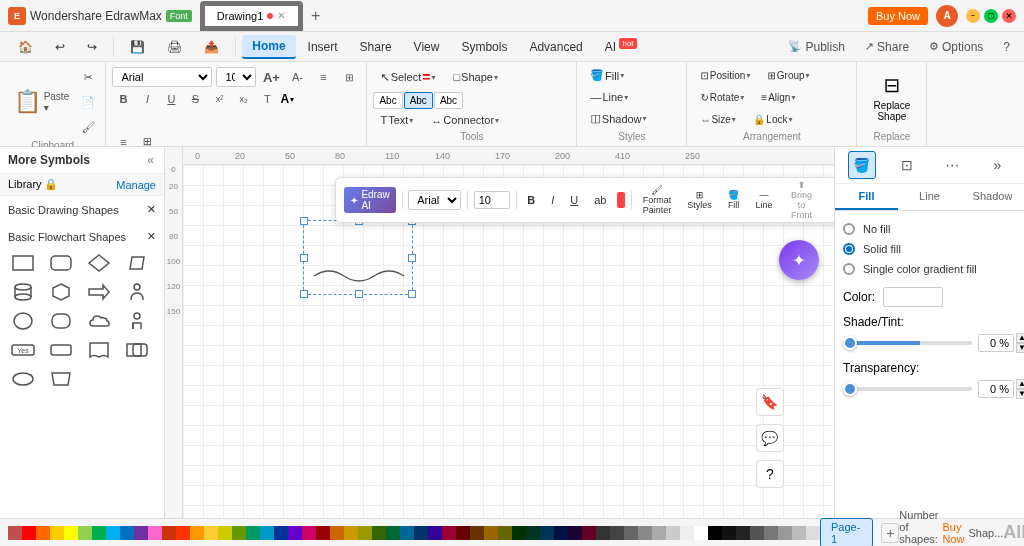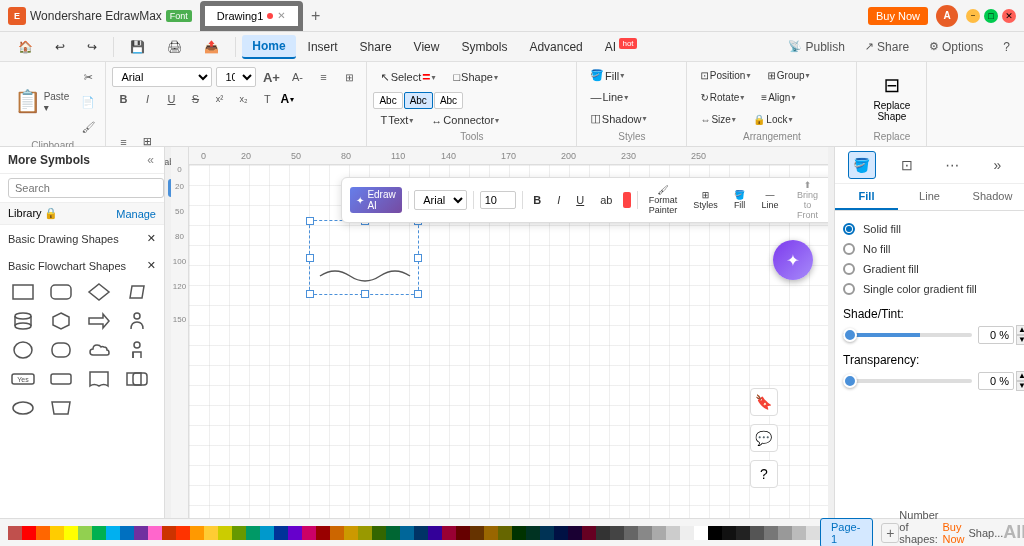--- a/index.html
+++ b/index.html
@@ -332,30 +332,26 @@
 
   <div class="ribbon-group" style="min-width:70px;">
     <div style="display:flex;flex-direction:column;align-items:center;justify-content:center;flex:1;gap:3px;">
       <div style="font-size:20px;">⊟</div>
       <div style="font-size:10px;text-align:center;">Replace<br>Shape</div>
     </div>
     <div class="ribbon-group-title">Replace</div>
   </div>
 </div>
 
-<div class="main-area" style="height: calc(546px - 32px - 30px - 85px - 28px); gap: 6px;">
+<div class="main-area" style="height: calc(546px - 32px - 30px - 85px - 28px);">
 
   <div class="left-sidebar">
     <div class="sidebar-header">
       <span class="sidebar-title">More Symbols</span>
       <span class="collapse-btn">«</span>
-    </div>
-    <div class="search-bar">
-      <input class="search-input" type="text" placeholder="Search" style="">
-      <button class="search-btn">Search</button>
     </div>
     <div class="library-row">
       <span>Library 🔒</span>
       <span style="color:#0070c0;cursor:pointer;">Manage</span>
     </div>
 
     <div class="shapes-section">
       <div class="shapes-section-header">
         <span class="section-label">Basic Drawing Shapes</span>
         <span>✕</span>
@@ -525,31 +521,31 @@
 
       <div class="ruler-h">
         <span style="position:absolute;left:30px;font-size:9px;">0</span>
         <span style="position:absolute;left:70px;font-size:9px;">20</span>
         <span style="position:absolute;left:120px;font-size:9px;">50</span>
         <span style="position:absolute;left:170px;font-size:9px;">80</span>
         <span style="position:absolute;left:220px;font-size:9px;">110</span>
         <span style="position:absolute;left:270px;font-size:9px;">140</span>
         <span style="position:absolute;left:330px;font-size:9px;">170</span>
         <span style="position:absolute;left:390px;font-size:9px;">200</span>
-        <span style="position:absolute;left:450px;font-size:9px;">230</span>
+        <span style="position:absolute;left:450px;font-size:9px;">410</span>
         <span style="position:absolute;left:520px;font-size:9px;">250</span>
       </div>
 
       <div class="ruler-v">
         <span style="font-size:8px;color:#888;margin-bottom:8px;">0</span>
         <span style="font-size:8px;color:#888;margin-bottom:16px;">20</span>
         <span style="font-size:8px;color:#888;margin-bottom:16px;">50</span>
         <span style="font-size:8px;color:#888;margin-bottom:16px;">80</span>
         <span style="font-size:8px;color:#888;margin-bottom:16px;">100</span>
-        <span style="font-size:8px;color:#888;margin-bottom:24px;">120</span>
+        <span style="font-size:8px;color:#888;margin-bottom:16px;">120</span>
         <span style="font-size:8px;color:#888;margin-bottom:16px;">150</span>
       </div>
 
       <div class="canvas-grid">
 
         <div style="position:absolute;top:55px;left:120px;">
 
           <div style="width:110px;height:75px;border:1.5px dashed #4a90d9;position:relative;">
 
             <div style="width:8px;height:8px;background:white;border:1.5px solid #4a90d9;position:absolute;top:-4px;left:-4px;cursor:nw-resize;"></div>
@@ -592,36 +588,38 @@
 
       <div class="panel-tabs">
         <div class="panel-tab active">Fill</div>
         <div class="panel-tab">Line</div>
         <div class="panel-tab">Shadow</div>
       </div>
 
       <div class="panel-content">
 
         <div class="fill-option">
+          <div class="radio-btn"></div>
+          <span>No fill</span>
+        </div>
+        <div class="fill-option">
           <div class="radio-btn selected"></div>
           <span>Solid fill</span>
-        </div>
-        <div class="fill-option">
-          <div class="radio-btn"></div>
-          <span>No fill</span>
-        </div>
-        <div class="fill-option">
-          <div class="radio-btn"></div>
-          <span>Gradient fill</span>
         </div>
         <div class="fill-option">
           <div class="radio-btn"></div>
           <span>Single color gradient fill</span>
         </div>
 
+        <div style="margin-top:8px;">
+          <div style="display:flex;align-items:center;gap:8px;margin-bottom:4px;">
+            <span>Color:</span>
+            <div class="color-box"></div>
+          </div>
+        </div>
 
         <div style="margin-top:8px;">
           <div style="display:flex;align-items:center;justify-content:space-between;margin-bottom:4px;">
             <span>Shade/Tint:</span>
           </div>
           <div class="slider-container">
             <input type="range" class="slider" min="0" max="100" value="0" style="">
             <div style="display:flex;align-items:center;gap:2px;">
               <input class="value-input" type="text" value="0 %" style="">
               <div class="value-spinner">

